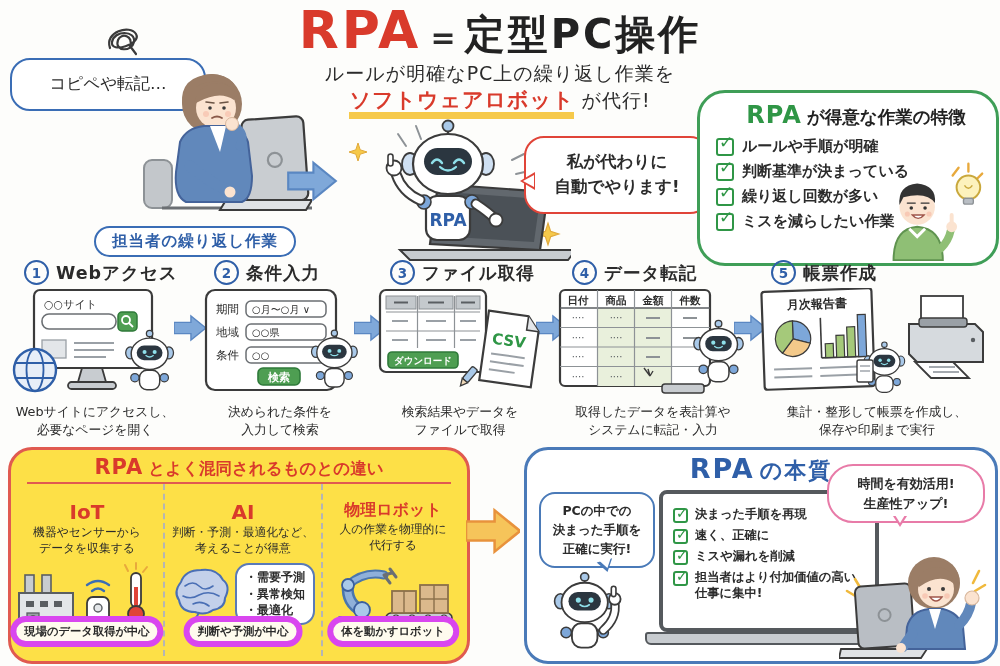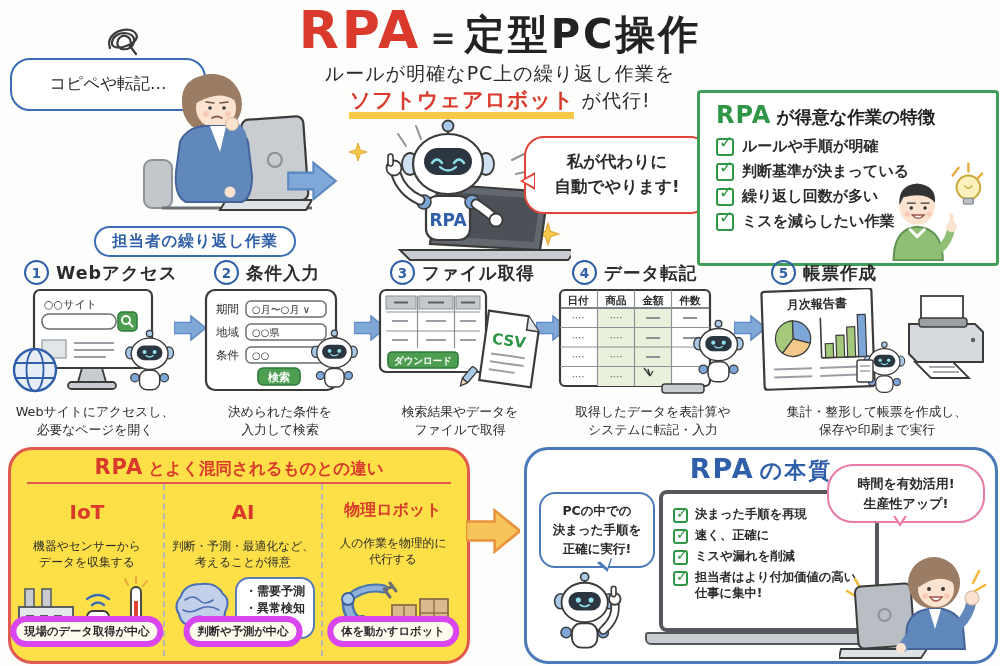--- a/index.html
+++ b/index.html
@@ -30,21 +30,21 @@
   .robot-bubble::before{content:"";position:absolute;left:-15px;top:34px;
       border:9px solid transparent;border-right:15px solid #e04438;}
   .robot-bubble::after{content:"";position:absolute;left:-9px;top:37px;
       border:6px solid transparent;border-right:11px solid #fff;}
 
   .pill-label{position:absolute;left:94px;top:226px;border:2.5px solid #3a6db5;border-radius:999px;
       color:#2f5fa8;font-weight:bold;font-size:15.5px;padding:3px 16px;background:#fff;letter-spacing:1px;}
 
   
   .strengths{position:absolute;left:697px;top:90px;width:296px;height:170px;background:#fff;
-      border:3px solid #3f9e57;border-radius:4px;}
+      border:3px solid #3f9e57;border-radius:28px;text-align:center;}
   .strengths-title{padding:8px 0 2px 16px;white-space:nowrap;}
   .strengths-title .acc{color:#2f9646;font-size:24px;font-weight:bold;letter-spacing:1px;}
   .strengths-title .rest{color:#222;font-size:17.5px;font-weight:bold;}
   .chk-row{display:flex;align-items:center;gap:8px;margin:6px 0 0 16px;font-size:15px;font-weight:bold;}
   .chk{width:14px;height:14px;border:2.5px solid #2f9646;border-radius:3px;position:relative;flex:none;}
   .chk::after{content:"✓";position:absolute;left:1px;top:-8px;color:#2f9646;font-size:17px;font-weight:bold;}
   .chk.sm{width:11px;height:11px;border-width:2px;}
   .chk.sm::after{font-size:14px;top:-6px;left:1px;}
 
   
@@ -64,21 +64,21 @@
       padding-bottom:2px;color:#d93a2b;white-space:nowrap;}
   .comp-title .acc{font-size:21px;font-weight:bold;letter-spacing:1px;}
   .comp-title .rest{font-size:16.5px;font-weight:bold;}
   .comp-cols{display:flex;height:172px;}
   .comp-col{position:relative;text-align:center;padding-top:16px;}
   .comp-col.c1{width:152px;border-right:2px dashed #b5b5b5;}
   .comp-col.c2{width:156px;border-right:2px dashed #b5b5b5;}
   .comp-col.c3{width:140px;}
   .col-name{color:#d93a2b;font-weight:bold;font-size:20px;}
   .col-name.sm{font-size:16px;}
-  .col-desc{font-size:11.8px;line-height:1.35;margin-top:15px;}
+  .col-desc{font-size:11.8px;line-height:1.35;margin-top:1px;}
   .tag-pill{position:absolute;bottom:9px;left:50%;transform:translateX(-50%);white-space:nowrap;
       border:6px solid #d946ef;border-radius:999px;background:#fffbee;font-size:11.3px;font-weight:bold;
       padding:2px 8px;text-align:center;}
   .ai-row{display:flex;align-items:center;justify-content:center;gap:2px;margin-top:6px;}
   .ai-bubble{border:2px solid #5a7ab8;border-radius:14px;padding:4px 8px;font-size:12px;font-weight:bold;
       text-align:left;line-height:1.4;background:#fff;position:relative;}
 
   .big-arrow{position:absolute;left:466px;top:502px;}
 
   

